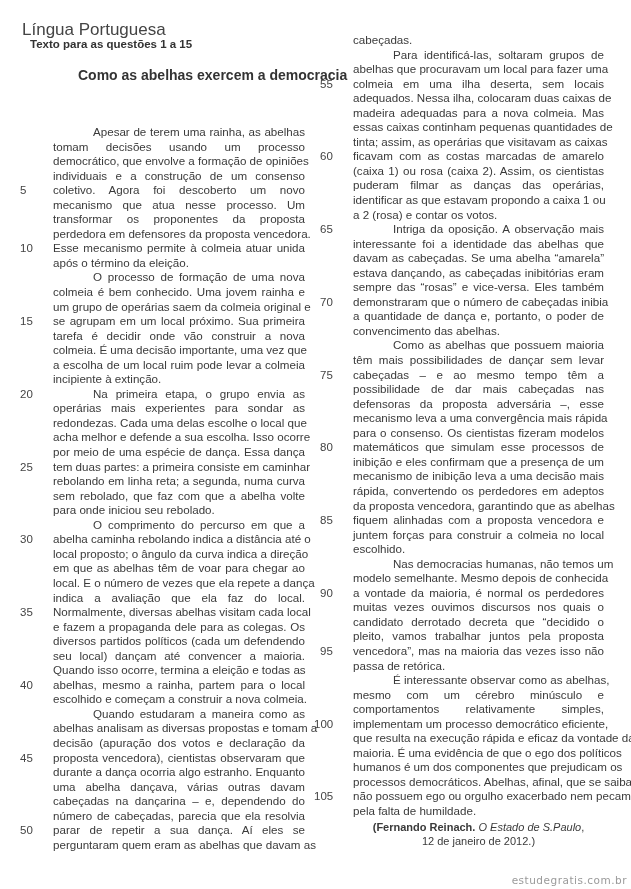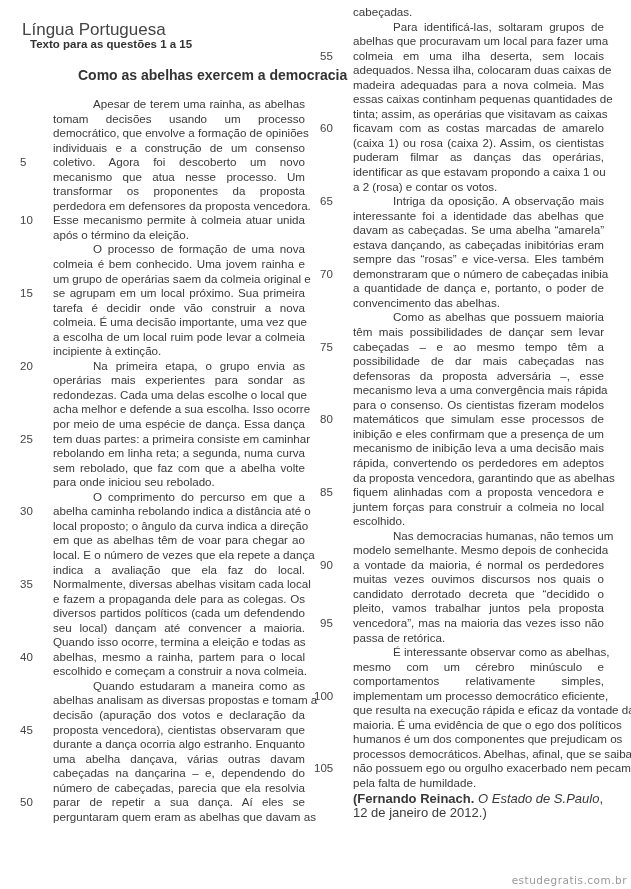--- a/index.html
+++ b/index.html
@@ -1,31 +1,31 @@
 <!DOCTYPE html>
 <html><head>
 <meta charset="utf-8">
 <style>
   html, body { margin:0; padding:0; background:#fff; }
   body { width:631px; height:889px; position:relative; overflow:hidden;
          font-family:"Liberation Sans", sans-serif; color:#3a3a3a; }
   .subject { position:absolute; left:22px; top:4px; font-weight:normal; font-size:17px; color:#444;margin-top:16px; }
   .qref { position:absolute; left:30px; top:38px; font-weight:bold; font-size:11.5px; color:#333; }
   .title { position:absolute; left:78px; top:67px; font-weight:bold; font-size:14px; color:#333; }
-  .col { position:absolute; font-size:11.6px; }
+  .col { position:absolute; font-size:11.6px;margin-top:28px; }
   .col-left { left:53px; top:97px; width:252px; }
   .col-right { left:353px; top:5px; width:251px; }
   .line { height:14.55px; line-height:14.55px; white-space:nowrap; text-align:justify; text-align-last:justify; position:relative; }
   .line.last { text-align-last:left; }
   .line.indent { padding-left:40px; }
   .lnum { position:absolute; font-size:11.5px; color:#444; }
   .col-left .lnum { left:-33px; }
   .col-right .lnum { left:-33px; }
   .col-right .lnum.w3 { left:-39px; }
-  .source { text-align:left; font-size:13px; line-height:14.5px; margin-top:1px; }
+  .source { text-align:center; font-size:11px; line-height:14.5px; margin-top:1px; }
   .source b { font-weight:bold; }
   .source i { font-style:italic; }
   .watermark { position:absolute; right:4px; bottom:3px; font-size:10.5px; color:#9a9a9a; letter-spacing:0.5px; font-family:"DejaVu Sans", sans-serif; }
 </style>
 </head>
 <body>
 
 <div class="subject">Língua Portuguesa</div>
 <div class="qref">Texto para as questões 1 a 15</div>
 <div class="title">Como as abelhas exercem a democracia</div>

